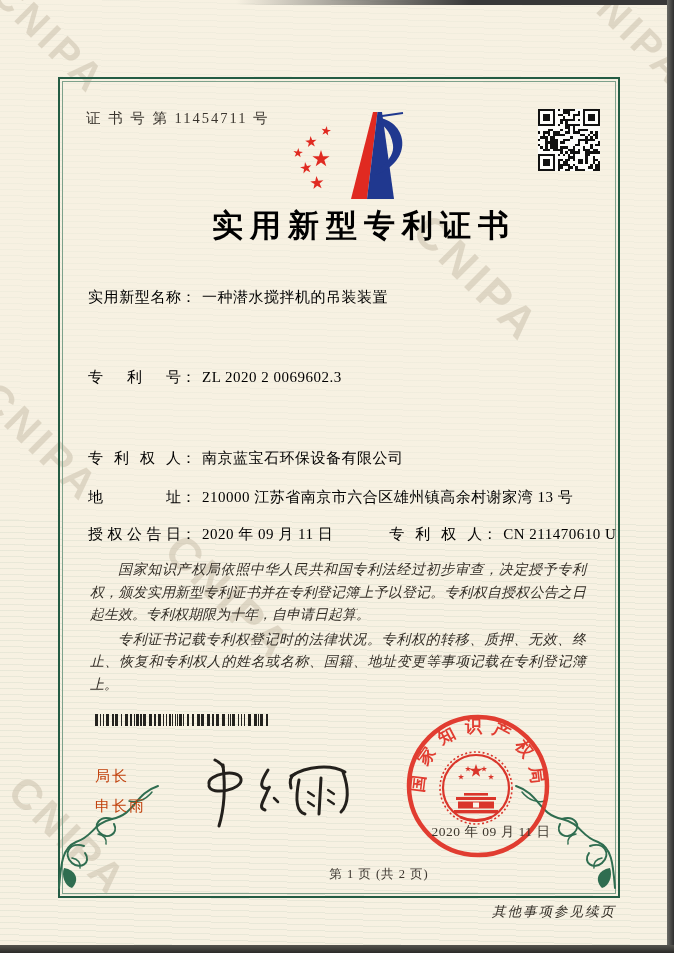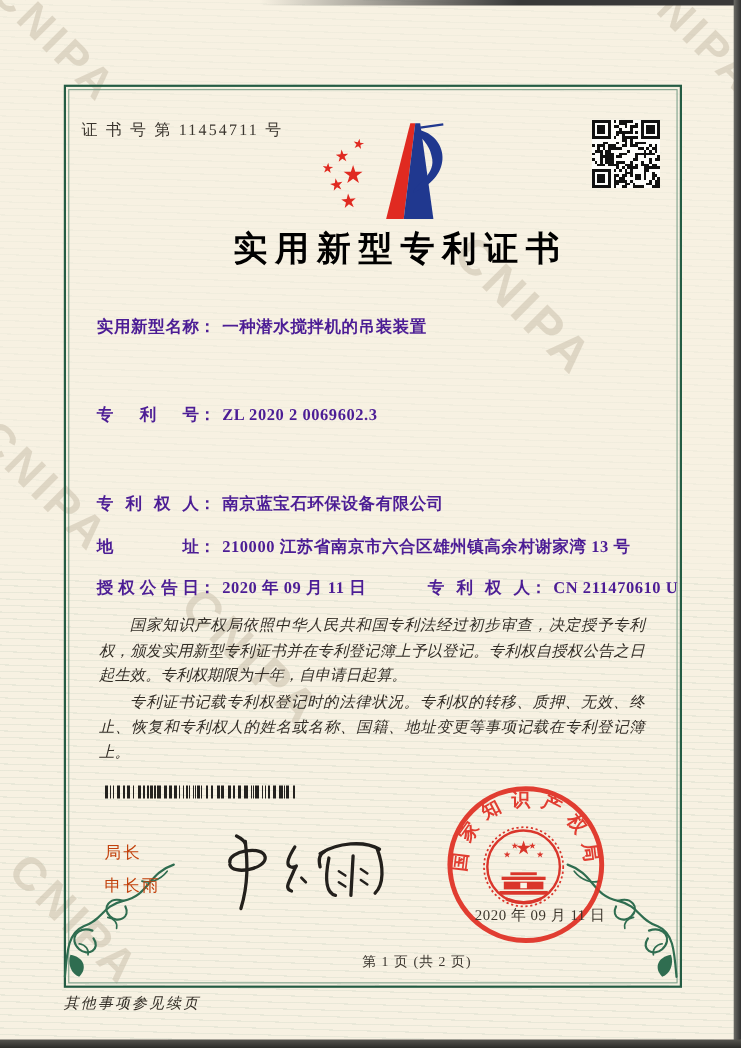--- a/index.html
+++ b/index.html
@@ -26,28 +26,28 @@
   .wm{position:absolute;z-index:1;font-family:"Liberation Sans","DejaVu Sans",sans-serif;
     font-weight:bold;color:rgba(203,192,172,0.55);letter-spacing:4px;
     transform:rotate(45deg);user-select:none;}
   
   .frame{position:absolute;left:58px;top:77px;width:558px;height:817px;
     border:2.5px solid #245c44;z-index:2;}
   .frame-inner{position:absolute;left:2px;top:2px;right:2px;bottom:2px;
     border:1px solid #7da18b;}
   .corner{position:absolute;z-index:3;}
   
-  .cert-no{position:absolute;left:74px;top:109px;z-index:4;
+  .cert-no{position:absolute;left:86px;top:109px;z-index:4;
     font-size:14.5px;letter-spacing:2px;color:#3a352e;}
   .logo{position:absolute;left:290px;top:108px;z-index:4;}
   .qr{position:absolute;left:538px;top:109px;width:62px;height:62px;z-index:4;background:#fdfdfb;}
   .title{position:absolute;left:58px;top:205px;width:612px;z-index:4;
     text-align:center;font-size:31px;font-weight:bold;letter-spacing:7px;color:#000000;}
   
-  .field-row{position:absolute;left:88px;z-index:4;font-size:15px;color:#4c1d95;white-space:nowrap;font-weight:bold;}
+  .field-row{position:absolute;left:88px;z-index:4;font-size:15px;color:#000000;white-space:nowrap;}
   .flabel{display:inline-block;width:93px;text-align:justify;text-align-last:justify;vertical-align:bottom;}
   .fcolon{display:inline-block;margin-right:6px;}
   .fvalue{letter-spacing:0.5px;}
   .grant-gap{display:inline-block;width:56px;}
   
   .law{position:absolute;left:88px;top:557px;width:500px;z-index:4;
     font-size:14px;line-height:22.5px;font-style:italic;color:#332e27;text-align:justify;}
   .law p{margin:2px;text-indent:2em;}
   
   .barcode{position:absolute;left:95px;top:714px;z-index:4;}
@@ -57,21 +57,21 @@
     font-family:"Liberation Sans","DejaVu Sans",sans-serif;}
   .signature{position:absolute;left:195px;top:748px;z-index:5;}
   
   .seal{position:absolute;left:402px;top:710px;z-index:6;opacity:0.93;}
   .seal-date{position:absolute;left:418px;top:823px;width:146px;z-index:7;
     font-size:13.5px;letter-spacing:0.5px;color:#3c362c;text-align:center;white-space:nowrap;}
   
   .page-ind{position:absolute;left:58px;top:866px;width:642px;z-index:4;
     text-align:center;font-size:12.5px;letter-spacing:1px;color:#3a352e;}
   .footer-note{position:absolute;left:58px;top:903px;width:558px;z-index:4;
-    text-align:left;font-size:13.5px;font-style:italic;letter-spacing:2px;color:#332e27;}
+    text-align:right;font-size:13.5px;font-style:italic;letter-spacing:2px;color:#332e27;}
 </style>
 </head>
 <body>
 
 <div class="page">
 
   <div class="waves upper"></div>
   <div class="waves lower"></div>
 
   <div class="wm" style="left:-22px;top:14px;font-size:40px;">CNIPA</div>

